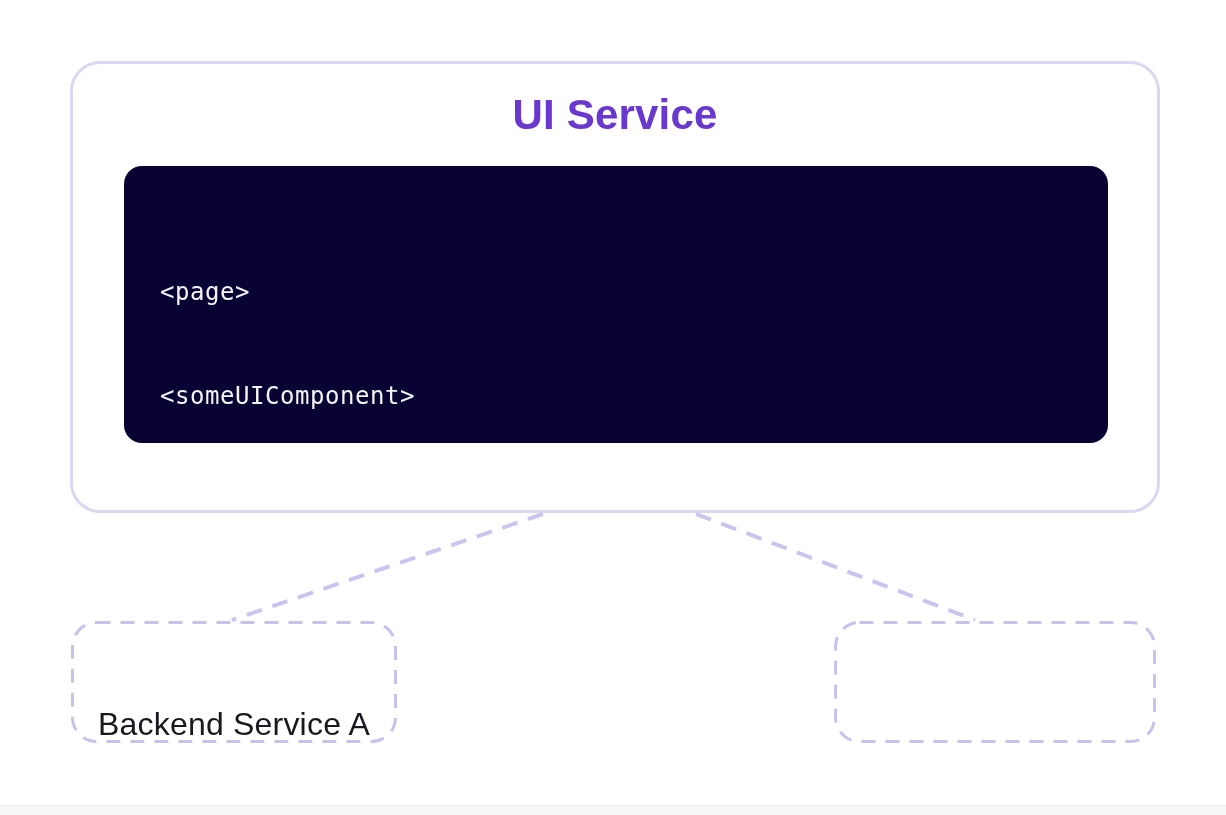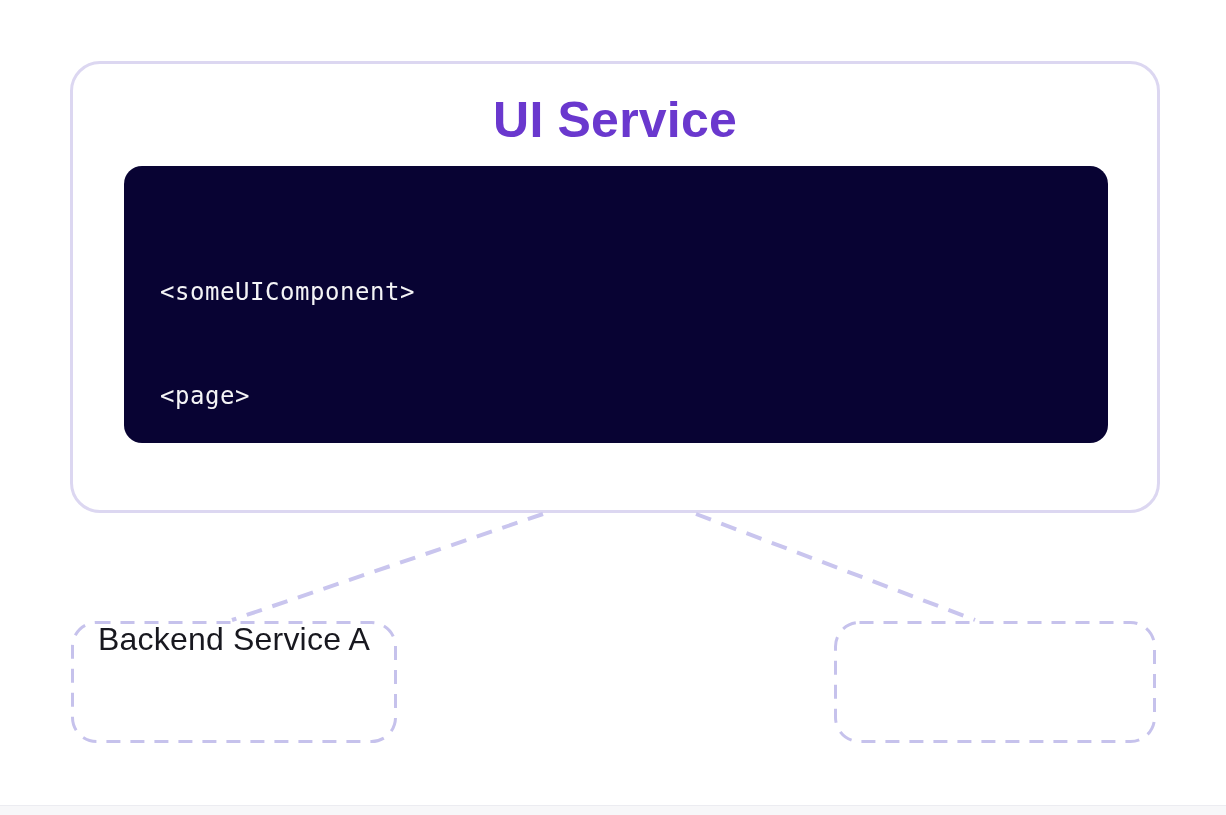--- a/index.html
+++ b/index.html
@@ -35,21 +35,21 @@
     background: #ffffff;
     border: 3px solid var(--ui-box-border);
     border-radius: 30px;
   }
   .ui-title {
     position: absolute;
     left: 0;
     right: 0;
     top: 27px;
     text-align: center;
-    font-size: 50px;
+    font-size: 42px;
     font-weight: bold;
     color: var(--title);
     letter-spacing: 0.2px;
   }
   .code-block {
     position: absolute;
     left: 51px;
     top: 102px;
     width: 984px;
     height: 277px;
@@ -72,21 +72,21 @@
     top: 0;
     width: 1226px;
     height: 815px;
     pointer-events: none;
   }
   .backend-box {
     position: absolute;
     top: 621px;
     height: 122px;
     display: flex;
-    align-items: flex-start;
+    align-items: flex-end;
     justify-content: center;
   }
   .backend-a { left: 71px;  width: 326px; }
   .backend-b { left: 834px; width: 322px; }
   .dash-rect {
     position: absolute;
     left: 0;
     top: 0;
     width: 100%;
     height: 100%;
@@ -109,22 +109,22 @@
 </style>
 </head>
 <body>
 
 <div class="canvas">
 
   <div class="ui-box">
     <div class="ui-title">UI Service</div>
 
     <div class="code-block">
+      <div class="code-line"><span class="seg-code">&lt;page&gt;</span></div>
       <div class="code-line"><span class="seg-code">&lt;someUIComponent&gt;</span></div>
-      <div class="code-line"><span class="seg-code">&lt;page&gt;</span></div>
       
       
       
       
     </div>
   </div>
 
   <svg class="connectors" viewBox="0 0 1226 815" xmlns="http://www.w3.org/2000/svg">
     <line x1="543" y1="514" x2="232" y2="620" style="stroke: var(--connector); stroke-width: 4; stroke-dasharray: 16 11;"></line>
     <line x1="696" y1="514" x2="975" y2="620" style="stroke: var(--connector); stroke-width: 4; stroke-dasharray: 16 11;"></line>

